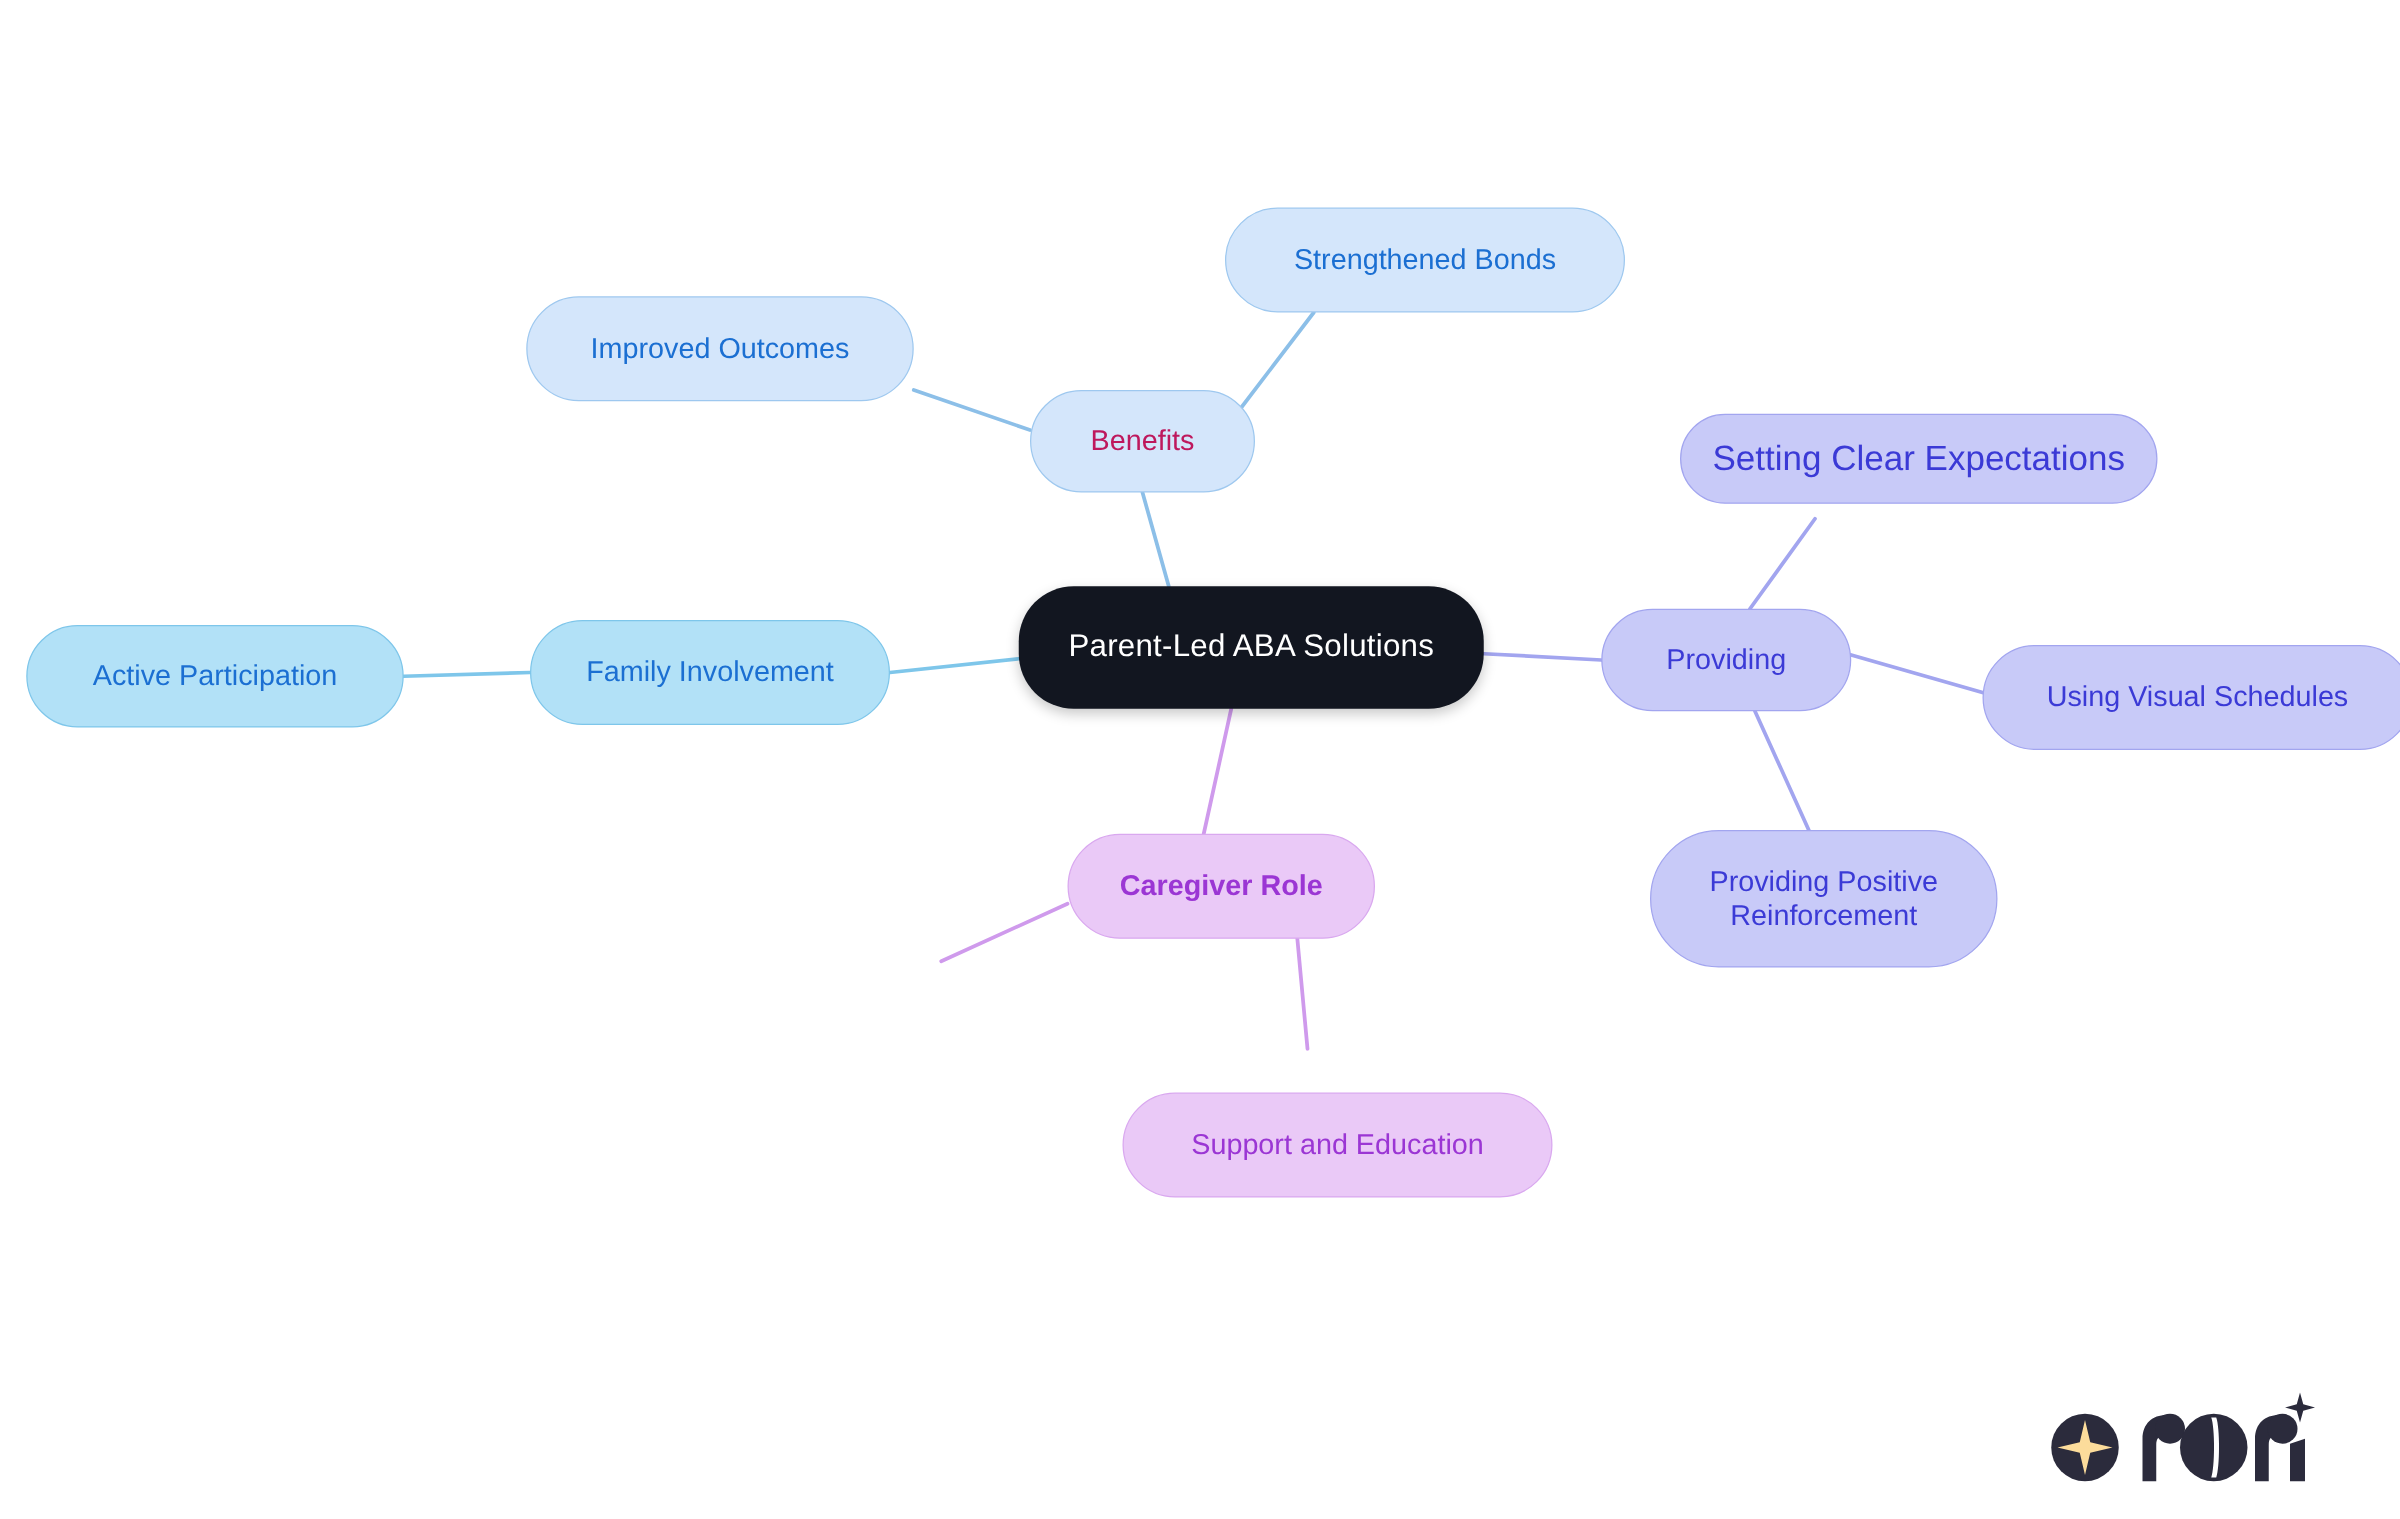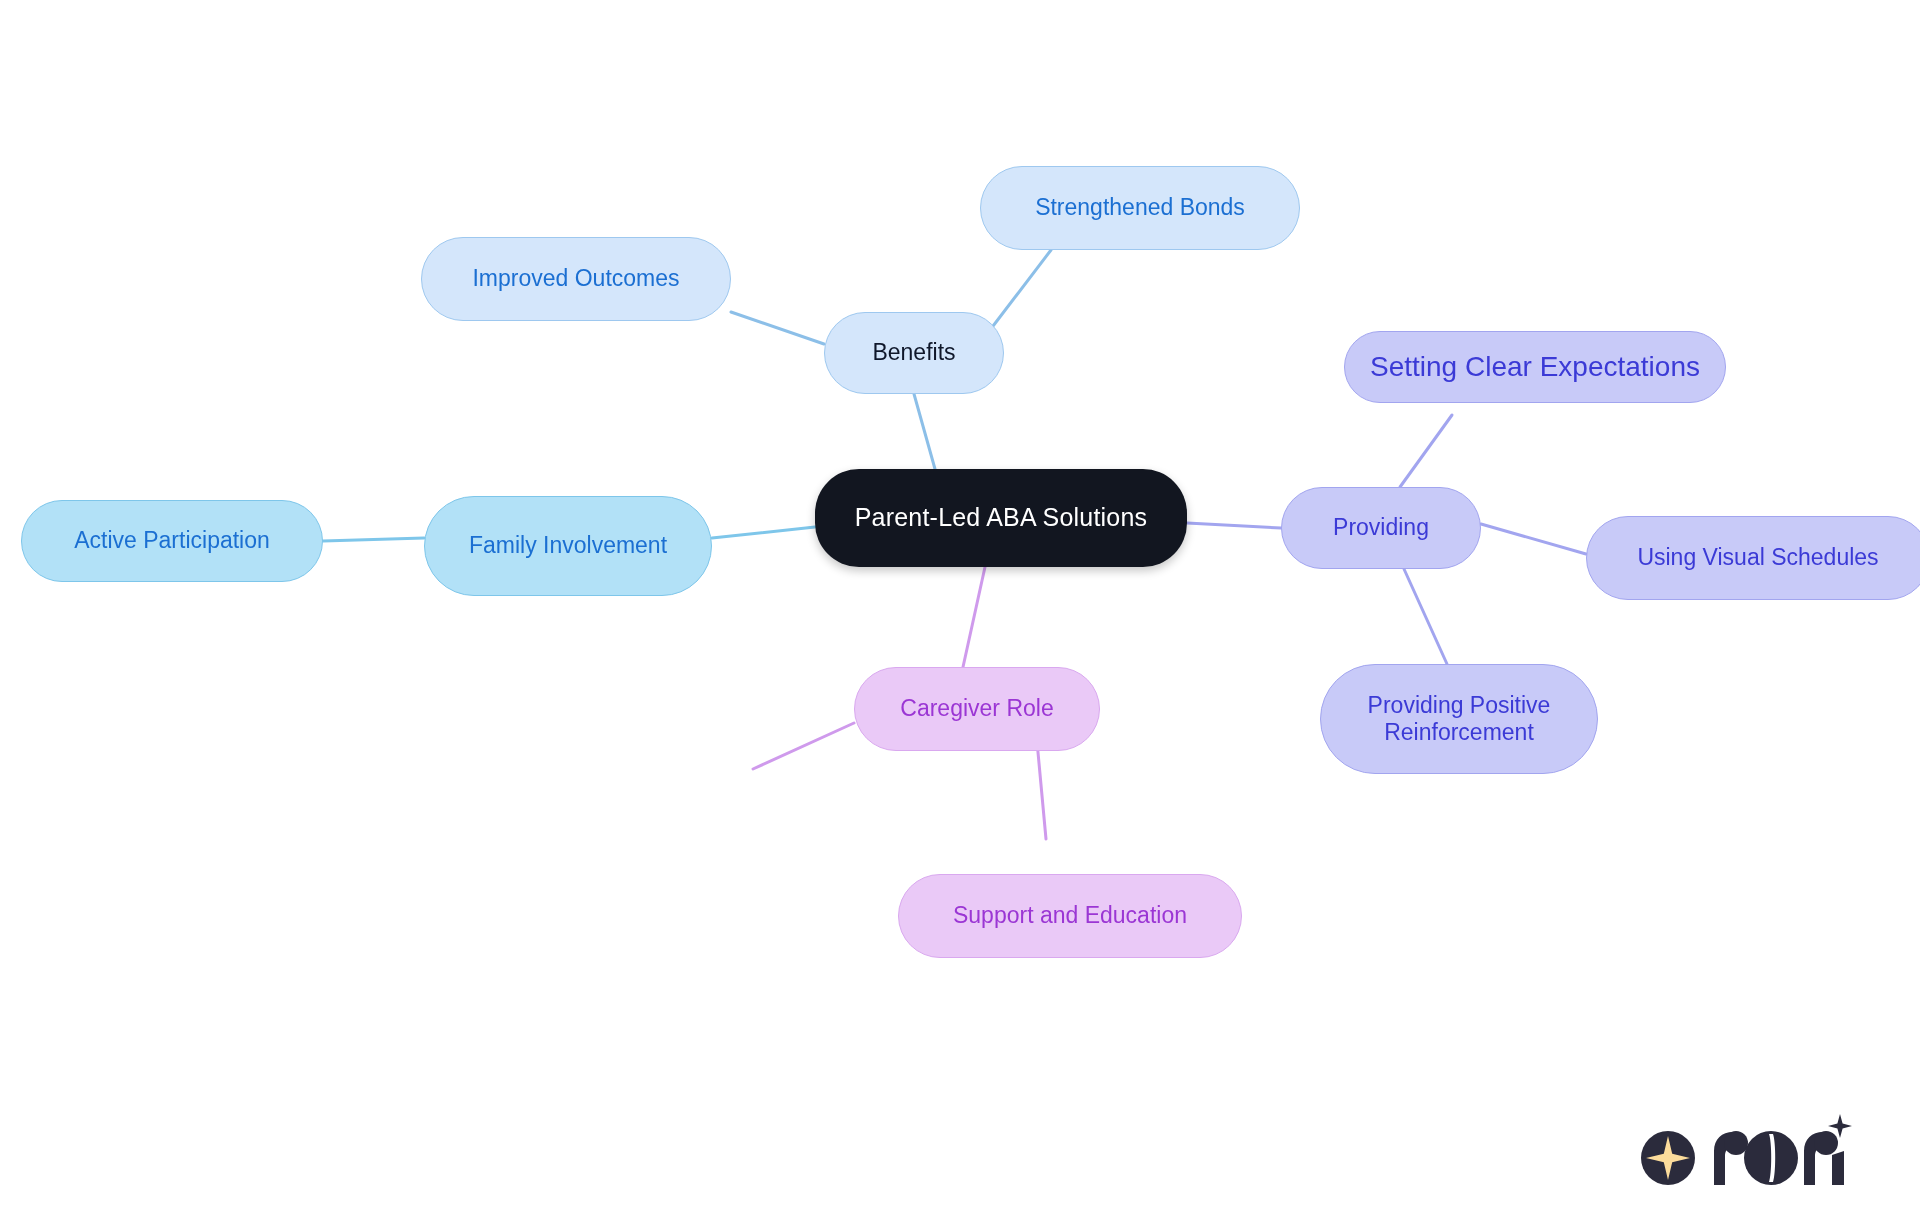--- a/index.html
+++ b/index.html
@@ -66,40 +66,40 @@
       <line x1="1400" y1="487" x2="1452" y2="415" stroke="#a2a5ef" stroke-width="3" stroke-linecap="round"></line>
       <line x1="1481" y1="524" x2="1586" y2="554" stroke="#a2a5ef" stroke-width="3" stroke-linecap="round"></line>
       <line x1="1404" y1="569" x2="1447" y2="664" stroke="#a2a5ef" stroke-width="3" stroke-linecap="round"></line>
       <line x1="985" y1="567" x2="963" y2="667" stroke="#cf9aec" stroke-width="3" stroke-linecap="round"></line>
       <line x1="854" y1="723" x2="753" y2="769" stroke="#cf9aec" stroke-width="3" stroke-linecap="round"></line>
       <line x1="1034" y1="709" x2="1046" y2="839" stroke="#cf9aec" stroke-width="3" stroke-linecap="round"></line>
     </svg>
 
   <div class="node root" style="left: 815px; top: 469px; width: 372px; height: 98px; font-size: 25px; background: rgb(18, 22, 32); color: rgb(255, 255, 255);">Parent-Led ABA Solutions</div>
 
-  <div class="node" style="left: 824px; top: 312px; width: 180px; height: 82px; font-size: 23px; background: rgb(212, 230, 251); color: #0f172a; border-color: rgb(158, 200, 239);">Benefits</div>
+  <div class="node" style="left: 824px; top: 312px; width: 180px; height: 82px; font-size: 23px; background: rgb(212, 230, 251); color: #be185d; border-color: rgb(158, 200, 239);">Benefits</div>
 
   <div class="node" style="left: 421px; top: 237px; width: 310px; height: 84px; font-size: 23px; background: rgb(212, 230, 251); color: rgb(27, 111, 210); border-color: rgb(158, 200, 239);">Improved Outcomes</div>
 
   <div class="node" style="left: 980px; top: 166px; width: 320px; height: 84px; font-size: 23px; background: rgb(212, 230, 251); color: rgb(27, 111, 210); border-color: rgb(158, 200, 239);">Strengthened Bonds</div>
 
-  <div class="node" style="left: 424px; top: 496px; width: 288px; height: 100px; font-size: 23px; background: rgb(178, 225, 247); color: rgb(27, 111, 210); border-color: rgb(126, 198, 234);">Family Involvement</div>
+  <div class="node" style="left: 424px; top: 496px; width: 288px; height: 84px; font-size: 23px; background: rgb(178, 225, 247); color: rgb(27, 111, 210); border-color: rgb(126, 198, 234);">Family Involvement</div>
 
   <div class="node" style="left: 21px; top: 500px; width: 302px; height: 82px; font-size: 23px; background: rgb(178, 225, 247); color: rgb(27, 111, 210); border-color: rgb(126, 198, 234);">Active Participation</div>
 
   <div class="node" style="left: 1281px; top: 487px; width: 200px; height: 82px; font-size: 23px; background: rgb(200, 202, 248); color: rgb(59, 58, 214); border-color: rgb(162, 165, 239);">Providing</div>
 
   <div class="node" style="left: 1344px; top: 331px; width: 382px; height: 72px; font-size: 28px; background: rgb(200, 202, 248); color: rgb(59, 58, 214); border-color: rgb(162, 165, 239);">Setting Clear Expectations</div>
 
   <div class="node" style="left: 1586px; top: 516px; width: 344px; height: 84px; font-size: 23px; background: rgb(200, 202, 248); color: rgb(59, 58, 214); border-color: rgb(162, 165, 239);">Using Visual Schedules</div>
 
   <div class="node" style="left: 1320px; top: 664px; width: 278px; height: 110px; font-size: 23px; background: rgb(200, 202, 248); color: rgb(59, 58, 214); border-color: rgb(162, 165, 239);">Providing Positive
 Reinforcement</div>
 
-  <div class="node" style="left: 854px; top: 667px; width: 246px; height: 84px; font-size: 23px; background: rgb(234, 201, 247); color: rgb(155, 54, 212); border-color: rgb(217, 168, 239);">Caregiver Role</div>
+  <div class="node" style="left: 854px; top: 667px; width: 246px; height: 84px; font-size: 23px; background: rgb(234, 201, 247); color: rgb(155, 54, 212); border-color: rgb(217, 168, 239); font-weight: bold;">Caregiver Role</div>
 
 
   <div class="node" style="left: 898px; top: 839px; width: 344px; height: 84px; font-size: 23px; background: rgb(234, 201, 247); color: rgb(155, 54, 212); border-color: rgb(217, 168, 239); margin-top: 35px;">Support and Education</div>
 
   <svg class="logo" style="left:1636px; top:1106px; width:220px; height:88px;" viewBox="0 0 220 88">
     <g>
       <circle cx="32" cy="52" r="27" fill="#2b2b3c"></circle>
       <path d="M32 30 L36.2 47.8 L54 52 L36.2 56.2 L32 74 L27.8 56.2 L10 52 L27.8 47.8 Z" fill="#fcdc9b"></path>
     </g>
     <g fill="#2b2b3c">

